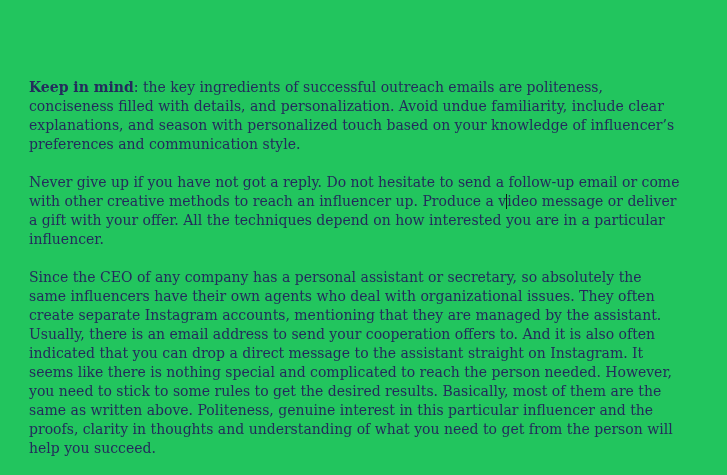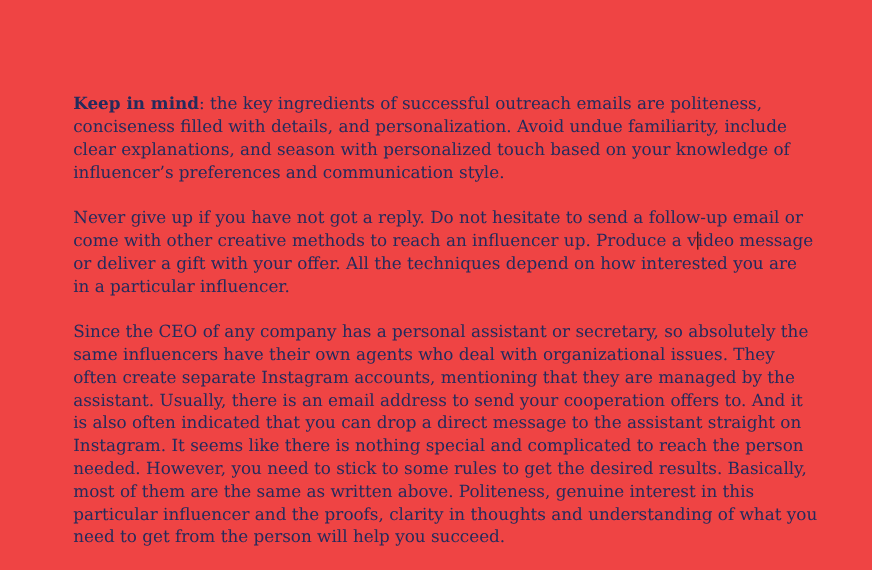--- a/index.html
+++ b/index.html
@@ -10,22 +10,22 @@
     width: 727px;
     height: 475px;
     background: #ffffff;
     overflow: hidden;
     font-family: "DejaVu Serif", "Liberation Serif", serif;
   }
   .doc-page {
     box-sizing: border-box;
     width: 727px;
     height: 475px;
-    padding: 78px 46px 0 61px;
-    background: #ef4444;
+    padding: 78px 46px 0 29px;
+    background: #22c55e;
     cursor: text;
   }
   .doc-page p {
     margin: 0 0 19px 0;
     font-size: 14px;
     line-height: 19px;
     color: var(--ink, #242b5c);
     text-align: left;
   }
   .bold-lead {

